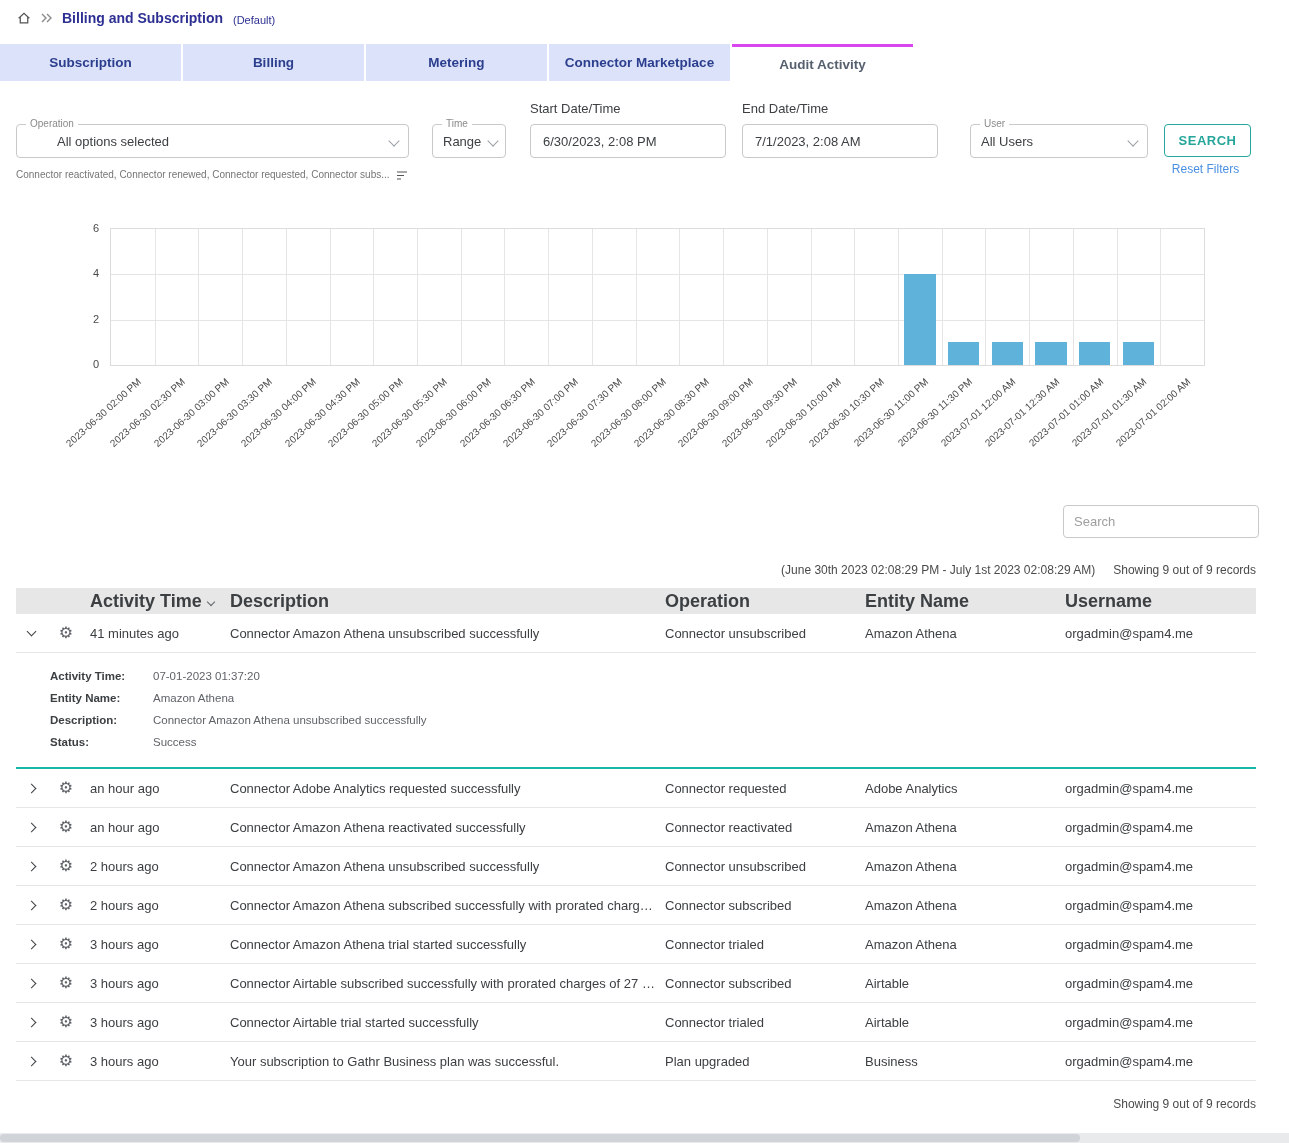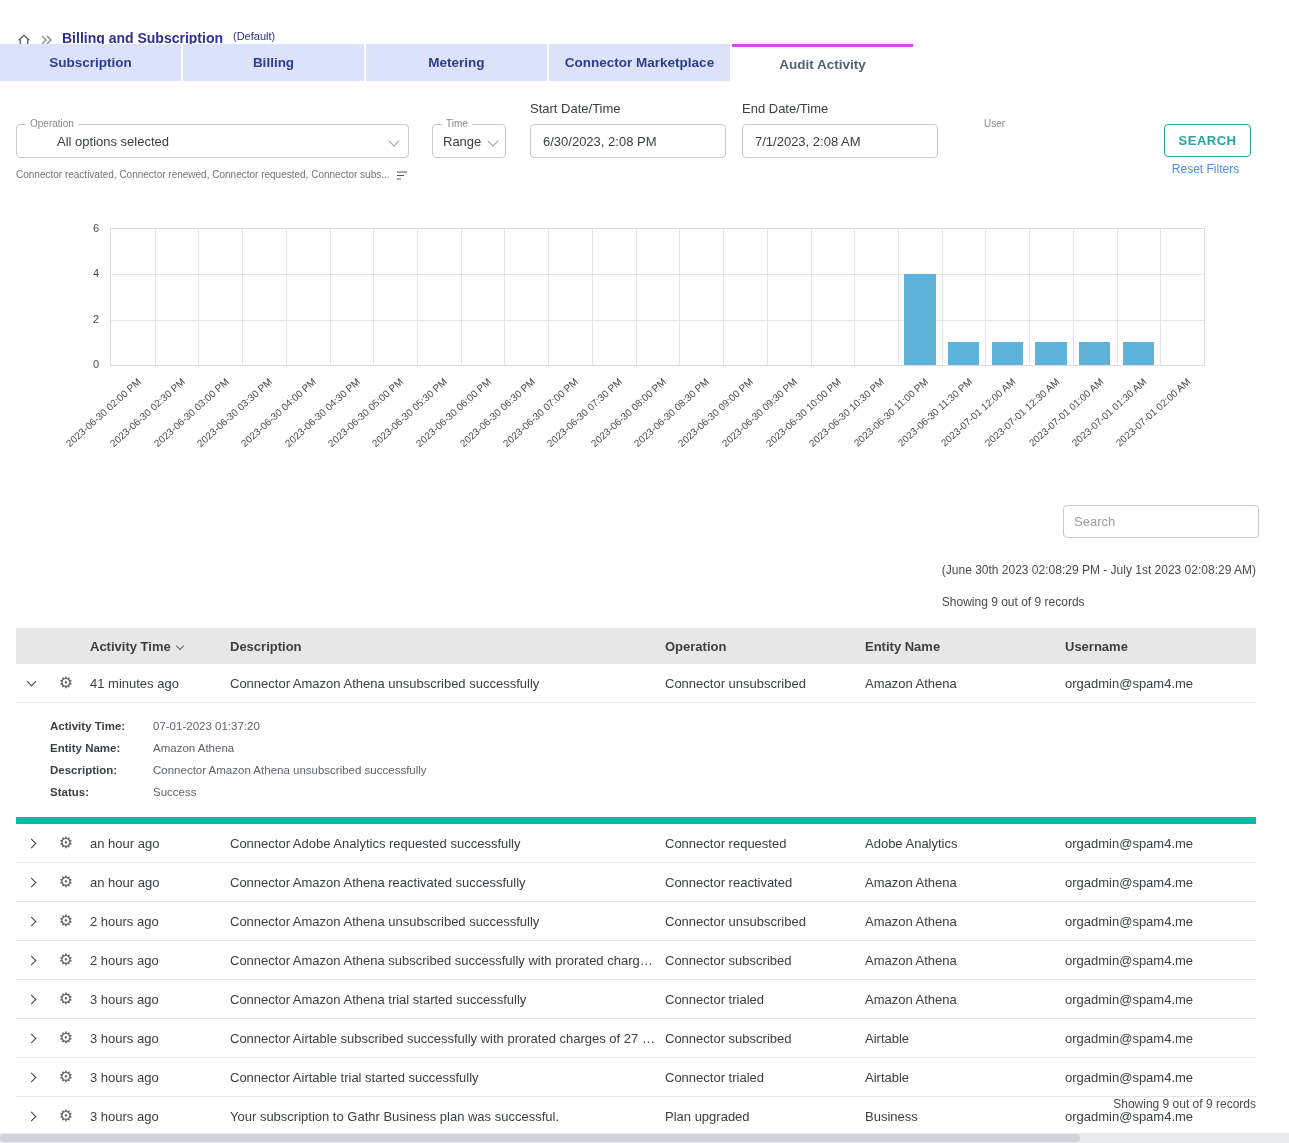--- a/index.html
+++ b/index.html
@@ -2,21 +2,21 @@
 <html><head>
 <meta charset="utf-8">
 <style>
   * { box-sizing: border-box; }
   html,body { margin:0; padding:0; }
   body {
     width:1289px; height:1143px; position:relative; overflow:hidden;
     background:#fff; font-family:"Liberation Sans", sans-serif; color:#3c4043;
   }
   
-  .breadcrumb { position:absolute; top:4px; left:16px; height:22px; display:flex; align-items:flex-start; gap:8px;margin-top:26px; }
+  .breadcrumb { position:absolute; top:4px; left:16px; height:22px; display:flex; align-items:flex-end; gap:8px; }
   .bc-title { font-size:14px; font-weight:bold; color:#2d3092; }
   .bc-suffix { font-size:11px; color:#2d3092; margin-left:2px; }
   
   .tabs { position:absolute; top:44px; left:0; display:flex; }
   .tab { width:181px; height:37px; background:#dbe2f9; color:#2c3e8e; font-size:13.5px; font-weight:600;
          display:flex; align-items:center; justify-content:center; margin-right:2px; cursor:default; }
   .tab.active { background:#fff; color:#57606f; border-top:3px solid #d946ef; }
   
   .filters { position:absolute; top:95px; left:0; width:1289px; height:95px; }
   .select-box, .input-box { position:absolute; height:34px; border:1px solid #c9c9c9; border-radius:4px;
@@ -43,36 +43,36 @@
   .xlabels { position:relative; width:1095px; height:102px; }
   .xl-anchor { position:absolute; width:0; height:0; overflow:visible; }
   .xl-anchor span { position:absolute; right:0; top:0; white-space:nowrap; font-size:10px; color:#4a4a4a;
      transform:rotate(-42deg); transform-origin:top right; }
   
   .tsearch { position:absolute; left:1063px; top:505px; width:196px; height:33px;
      border:1px solid #c9c9c9; border-radius:4px; padding:0 10px; font-size:13px; color:#3c4043;
      font-family:inherit; outline:none; }
   .tsearch::placeholder { color:#9e9e9e; }
   
-  .summary-line { position:absolute; top:563px; right:33px; display:flex; gap:18px; font-size:12px; color:#4a4a4a;flex-direction:column; }
+  .summary-line { position:absolute; top:563px; right:33px; display:flex; gap:18px; font-size:12px; color:#4a4a4a; }
   
   .table { position:absolute; left:16px; top:588px; width:1240px; font-size:13px; }
   .thead, .trow { display:grid; grid-template-columns:30px 40px 144px 435px 200px 200px 1fr; align-items:center; }
-  .thead { background:#e7e7e7; height:36px; font-weight:bold; font-size:13px; color:#3c4043;margin-top:40px; }
+  .thead { background:#e7e7e7; height:26px; font-weight:bold; font-size:18px; color:#3c4043; }
   .trow { height:39px; border-bottom:1px solid #e6e6e6; background:#fff; }
   .cell { overflow:hidden; white-space:nowrap; text-overflow:ellipsis; padding-right:8px; }
   .c-time { padding-left:4px; }
   .c-exp, .c-gear { display:flex; justify-content:center; align-items:center; overflow:visible; padding-right:0; }
   .chev { display:inline-block; width:7px; height:7px; border-right:1.6px solid #3c4043; border-bottom:1.6px solid #3c4043;
      transform:rotate(-45deg); cursor:pointer; }
   .chev.down { transform:rotate(45deg); margin-top:-3px; }
   .gear { font-size:16px; color:#5f6368; cursor:pointer; line-height:1; }
   .sort-caret { display:inline-block; width:6px; height:6px; border-right:1.4px solid #5f6368; border-bottom:1.4px solid #5f6368;
      transform:rotate(45deg); margin-left:6px; margin-bottom:2px; }
-  .detail { border-bottom:7px solid #14b8a6; padding:12px 0 14px 34px; background:#fff; }
+  .detail { border-bottom:2px solid #14b8a6; padding:12px 0 14px 34px; background:#fff; }
   .dline { display:flex; line-height:22px; font-size:11.5px; }
   .dlabel { width:103px; font-weight:bold; color:#3c4043; }
   .dvalue { color:#5f6368; }
   
   .footer-note { position:absolute; top:1097px; right:33px; font-size:12px; color:#4a4a4a; }
   .hscroll { position:absolute; top:1133px; left:0; width:1289px; height:10px; background:#e9eaec; }
   .hthumb { position:absolute; left:0; top:1px; height:8px; width:1080px; background:#d0d4d9; border-radius:4px; }
   .icon-svg { display:inline-block; vertical-align:middle; }
 </style>
 </head>
@@ -128,20 +128,24 @@
     <div class="input-box" style="left:530px; top:29px; width:196px;">
       <input value="6/30/2023, 2:08 PM" style="">
     </div>
 
     <span class="top-label" style="left:742px; top:6px;">End Date/Time</span>
     <div class="input-box" style="left:742px; top:29px; width:196px;">
       <input value="7/1/2023, 2:08 AM" style="">
     </div>
 
     <span class="float-label" style="left:980px; top:23px;">User</span>
+    <div class="select-box" style="left:970px; top:29px; width:178px;">
+      <span>All Users</span>
+      <span class="dd-chev"></span>
+    </div>
 
     <button class="search-btn">SEARCH</button>
     <div class="reset-link">Reset Filters</div>
   </div>
 
   <div class="chart">
     <div class="plot">
       <div class="yticks">
           <div class="ytick" style="top: 129px;">0</div>
           <div class="ytick" style="top: 83.6667px;">2</div>

